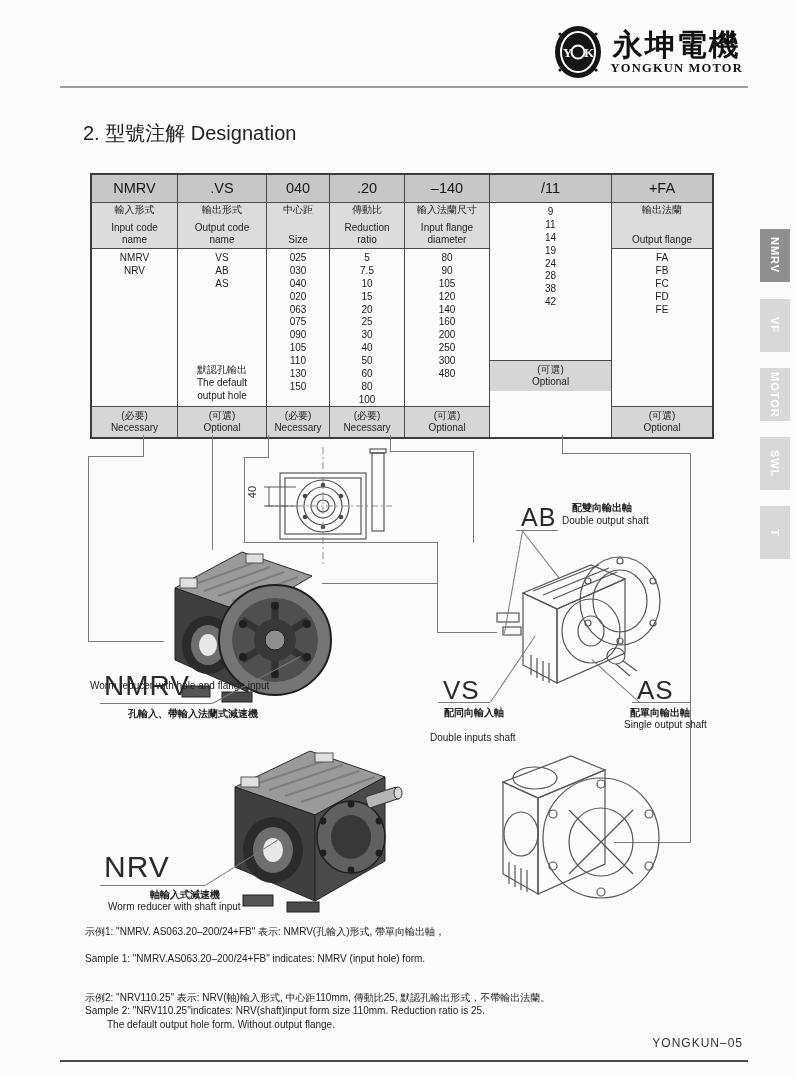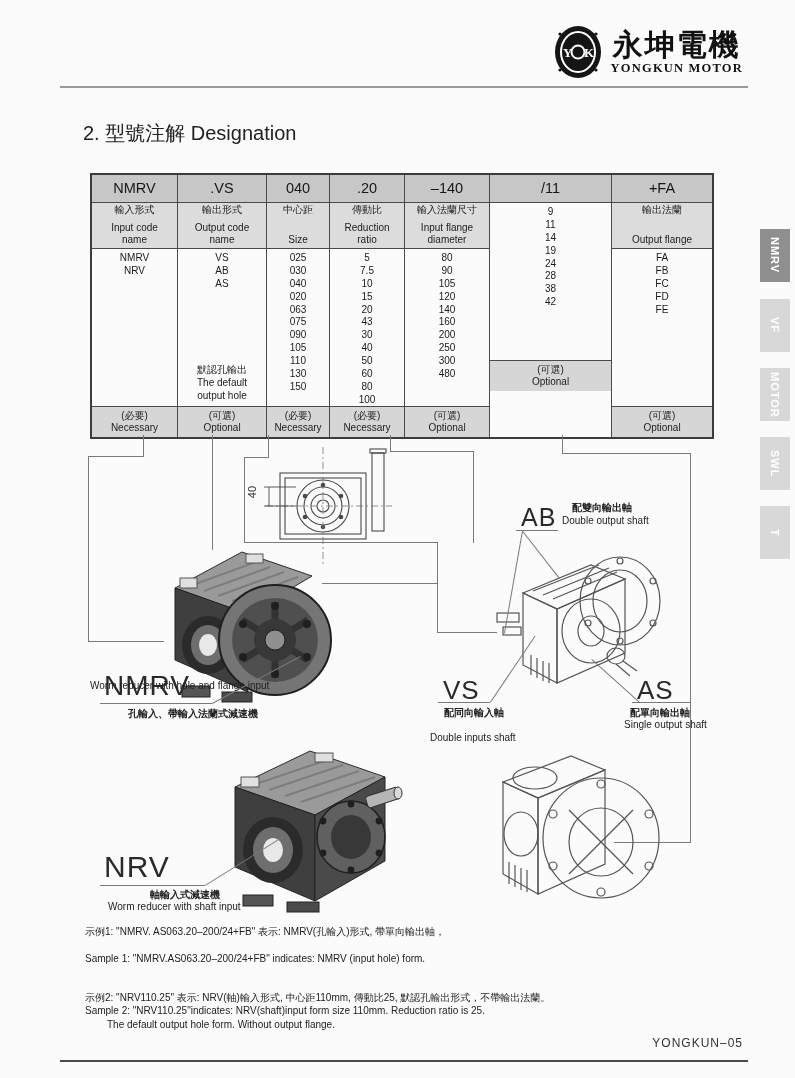--- a/index.html
+++ b/index.html
@@ -155,21 +155,21 @@
         <div class="en">Reduction
 ratio</div>
       </div>
       <div class="cell c-data">
           <div class="bl">
             <div>5</div>
             <div>7.5</div>
             <div>10</div>
             <div>15</div>
             <div>20</div>
-            <div>43</div>
+            <div>25</div>
             <div>30</div>
             <div>40</div>
             <div>50</div>
             <div>60</div>
             <div>80</div>
             <div>100</div>
           </div>
         </div>
       <div class="cell c-foot">
         <div>(必要)</div>

